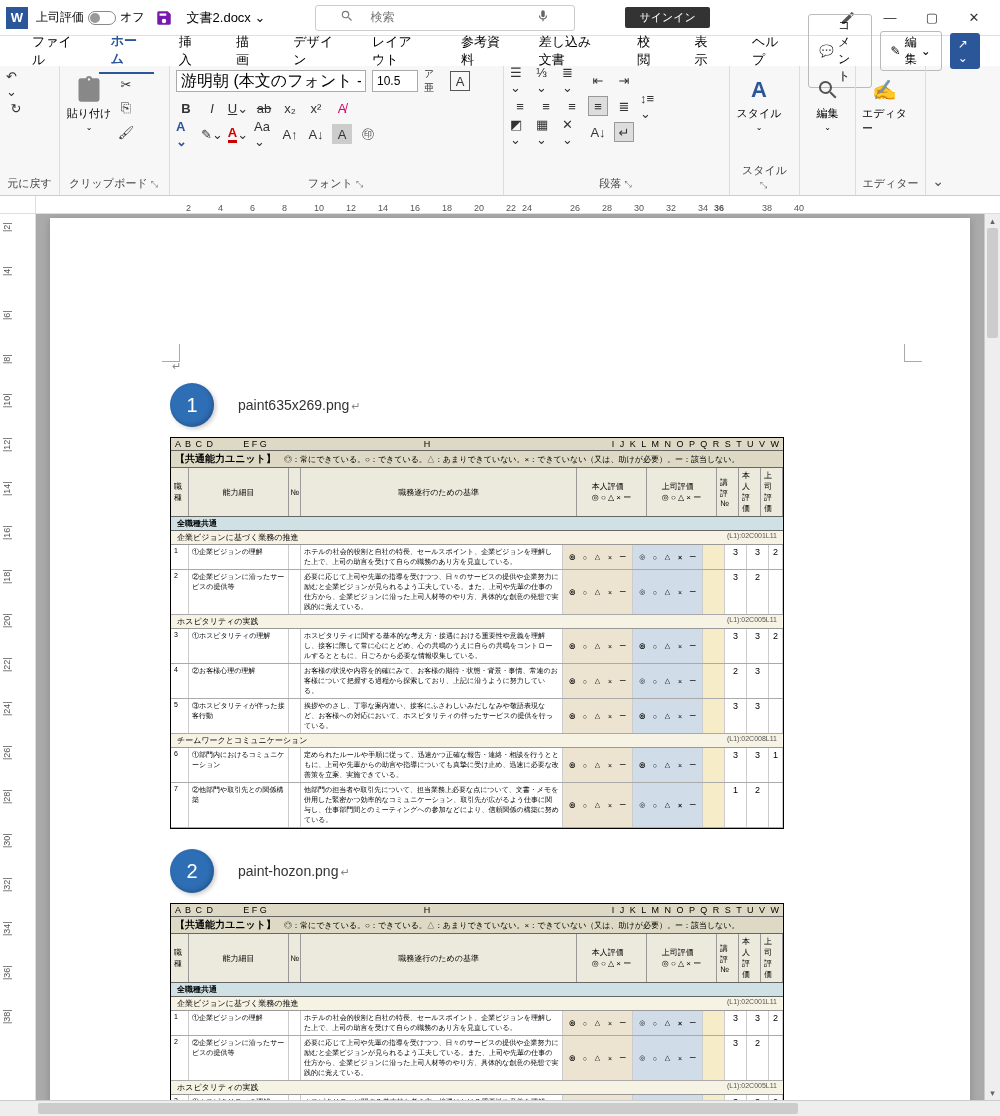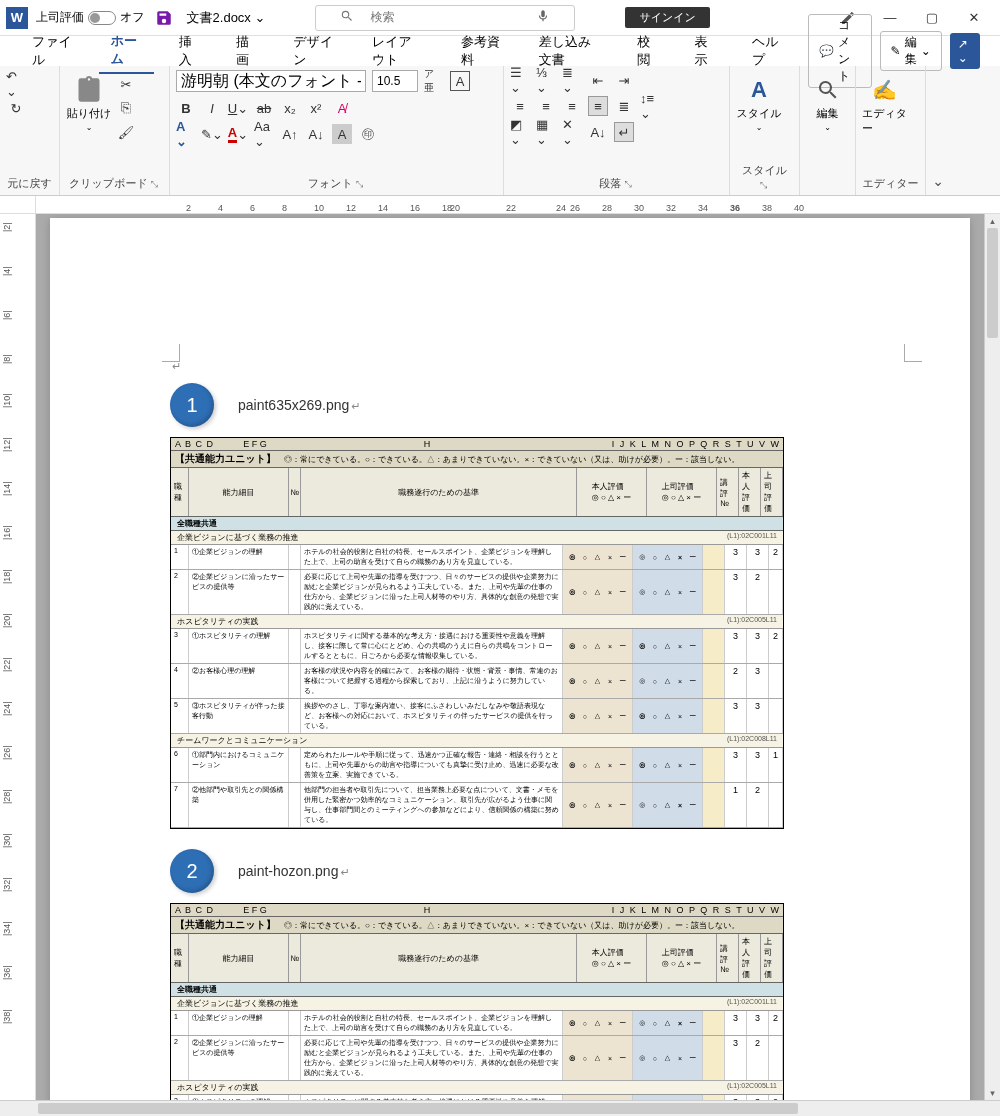--- a/index.html
+++ b/index.html
@@ -308,29 +308,29 @@
   <div class="ruler-h" id="ruler-h">
       <span class="tick" style="left: 150px;">2</span>
       <span class="tick" style="left: 182px;">4</span>
       <span class="tick" style="left: 214px;">6</span>
       <span class="tick" style="left: 246px;">8</span>
       <span class="tick" style="left: 278px;">10</span>
       <span class="tick" style="left: 310px;">12</span>
       <span class="tick" style="left: 342px;">14</span>
       <span class="tick" style="left: 374px;">16</span>
       <span class="tick" style="left: 406px;">18</span>
-      <span class="tick" style="left: 414px;">20</span>
+      <span class="tick" style="left: 438px;">20</span>
       <span class="tick" style="left: 470px;">22</span>
-      <span class="tick" style="left: 520px;">24</span>
+      <span class="tick" style="left: 486px;">24</span>
       <span class="tick" style="left: 534px;">26</span>
       <span class="tick" style="left: 566px;">28</span>
       <span class="tick" style="left: 598px;">30</span>
       <span class="tick" style="left: 630px;">32</span>
       <span class="tick" style="left: 662px;">34</span>
-      <span class="tick" style="left: 694px; font-weight: bold;">36</span>
+      <span class="tick" style="left: 678px; font-weight: bold;">36</span>
       <span class="tick" style="left: 726px;">38</span>
       <span class="tick" style="left: 758px;">40</span>
     </div>
 </div>
 
 <div class="work-area">
   <div class="ruler-v" id="ruler-v">
       <span class="vtick" style="top: 18px;">|2|</span>
       <span class="vtick" style="top: 62px;">|4|</span>
       <span class="vtick" style="top: 106px;">|6|</span>

